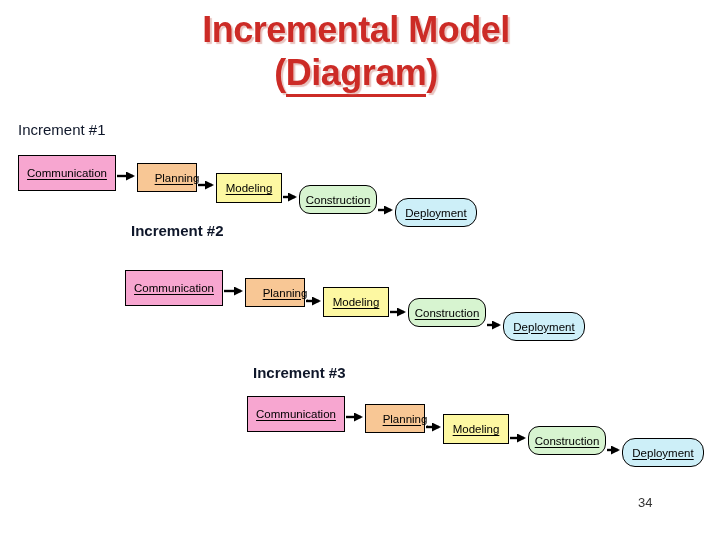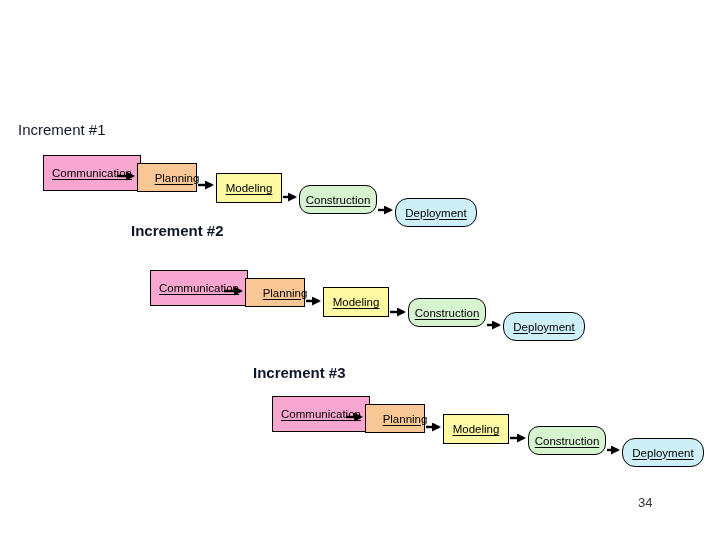--- a/index.html
+++ b/index.html
@@ -47,21 +47,21 @@
     align-items: center;
     justify-content: center;
     font-size: 11.5px;
     color: #000000;
     white-space: nowrap;
   }
   .stage-box span {
     text-decoration: underline;
     text-underline-offset: 2px;
   }
-  .bg-communication { background: var(--communication, #f7a6d0); margin-left: 25px; }
+  .bg-communication { background: var(--communication, #f7a6d0); }
   .bg-planning      { background: var(--planning, #f8c795); padding-left: 20px; }
   .bg-modeling      { background: var(--modeling, #fdf8a2); }
   .bg-construction  { background: var(--construction, #d7f4d0); border-radius: 11px; }
   .bg-deployment    { background: var(--deployment, #cdeff8); border-radius: 13px; }
   .arrows-layer {
     position: absolute;
     left: 0;
     top: 0;
     width: 720px;
     height: 540px;
@@ -78,20 +78,22 @@
     font-size: 13px;
     color: #333333;
   }
 </style>
 </head>
 <body>
 
 <div class="slide">
 
   <div class="slide-title">
+    <div>Incremental Model</div>
+    <div><span>(</span><span class="title-underlined">Diagram</span><span>)</span></div>
   </div>
 
   <div class="inc-label" style="left:18px; top:121px;">Increment #1</div>
   <div class="stage-box bg-communication" style="left:18px; top:155px; width:98px; height:36px;">
       <span>Communication</span>
     </div>
   <div class="stage-box bg-planning" style="left:137px; top:163px; width:60px; height:29px;">
       <span>Planning</span>
     </div>
   <div class="stage-box bg-modeling" style="left:216px; top:173px; width:66px; height:30px;">

